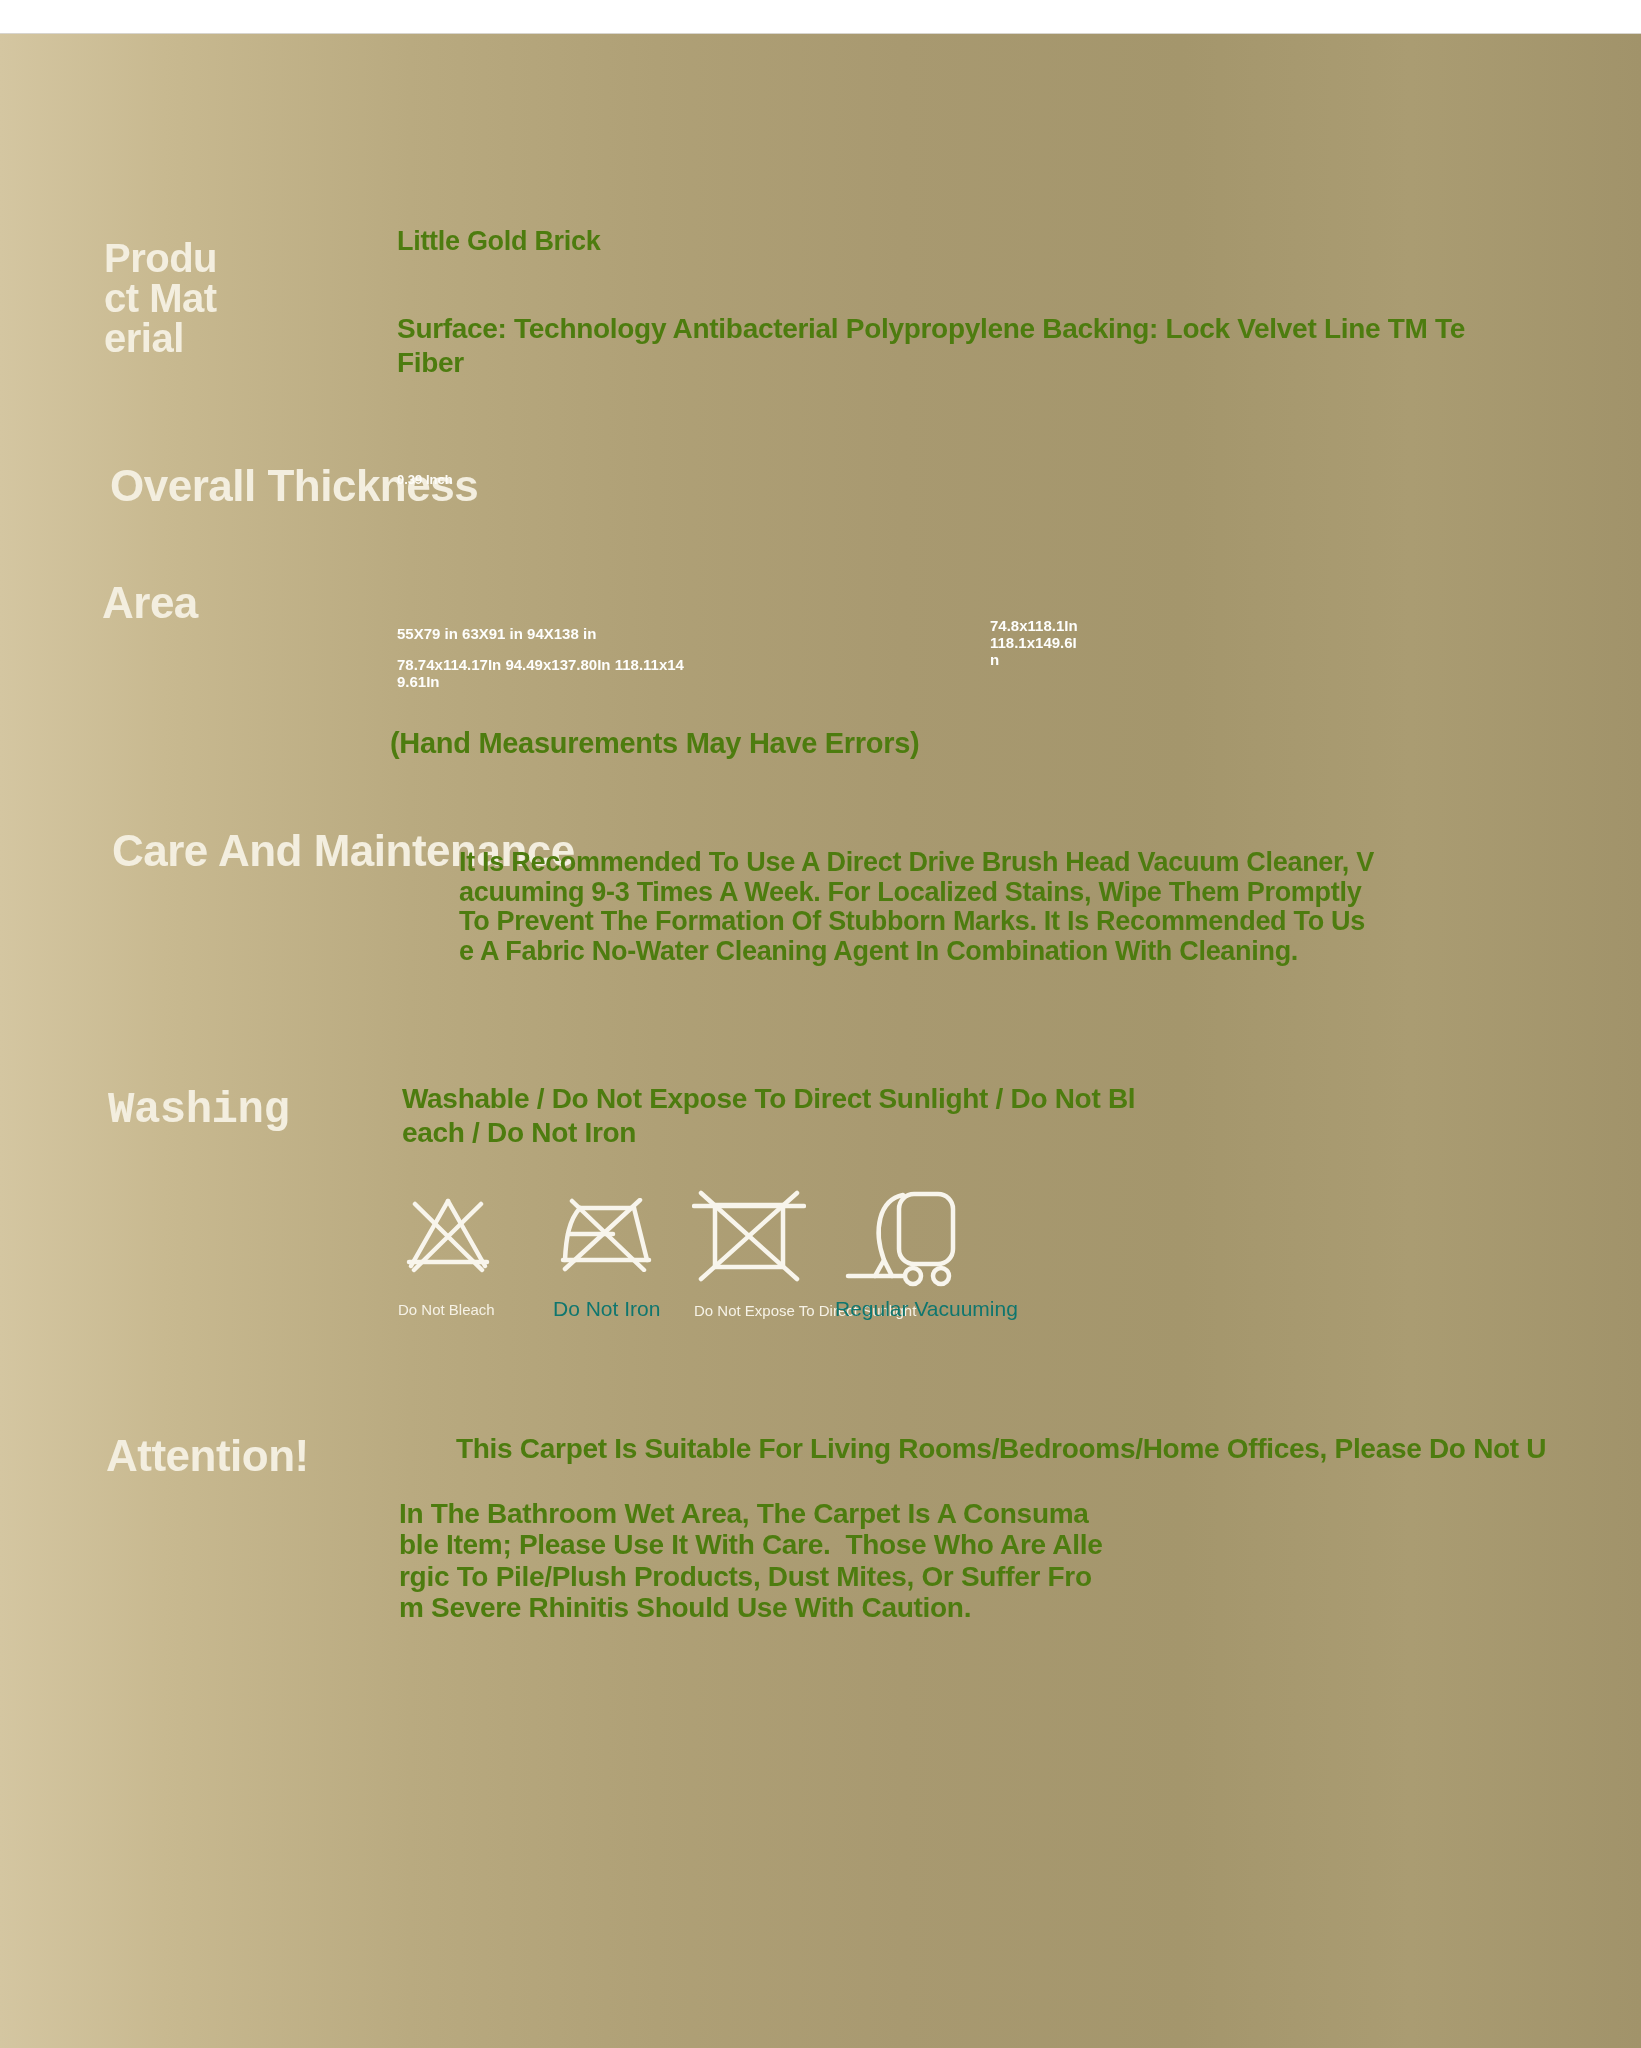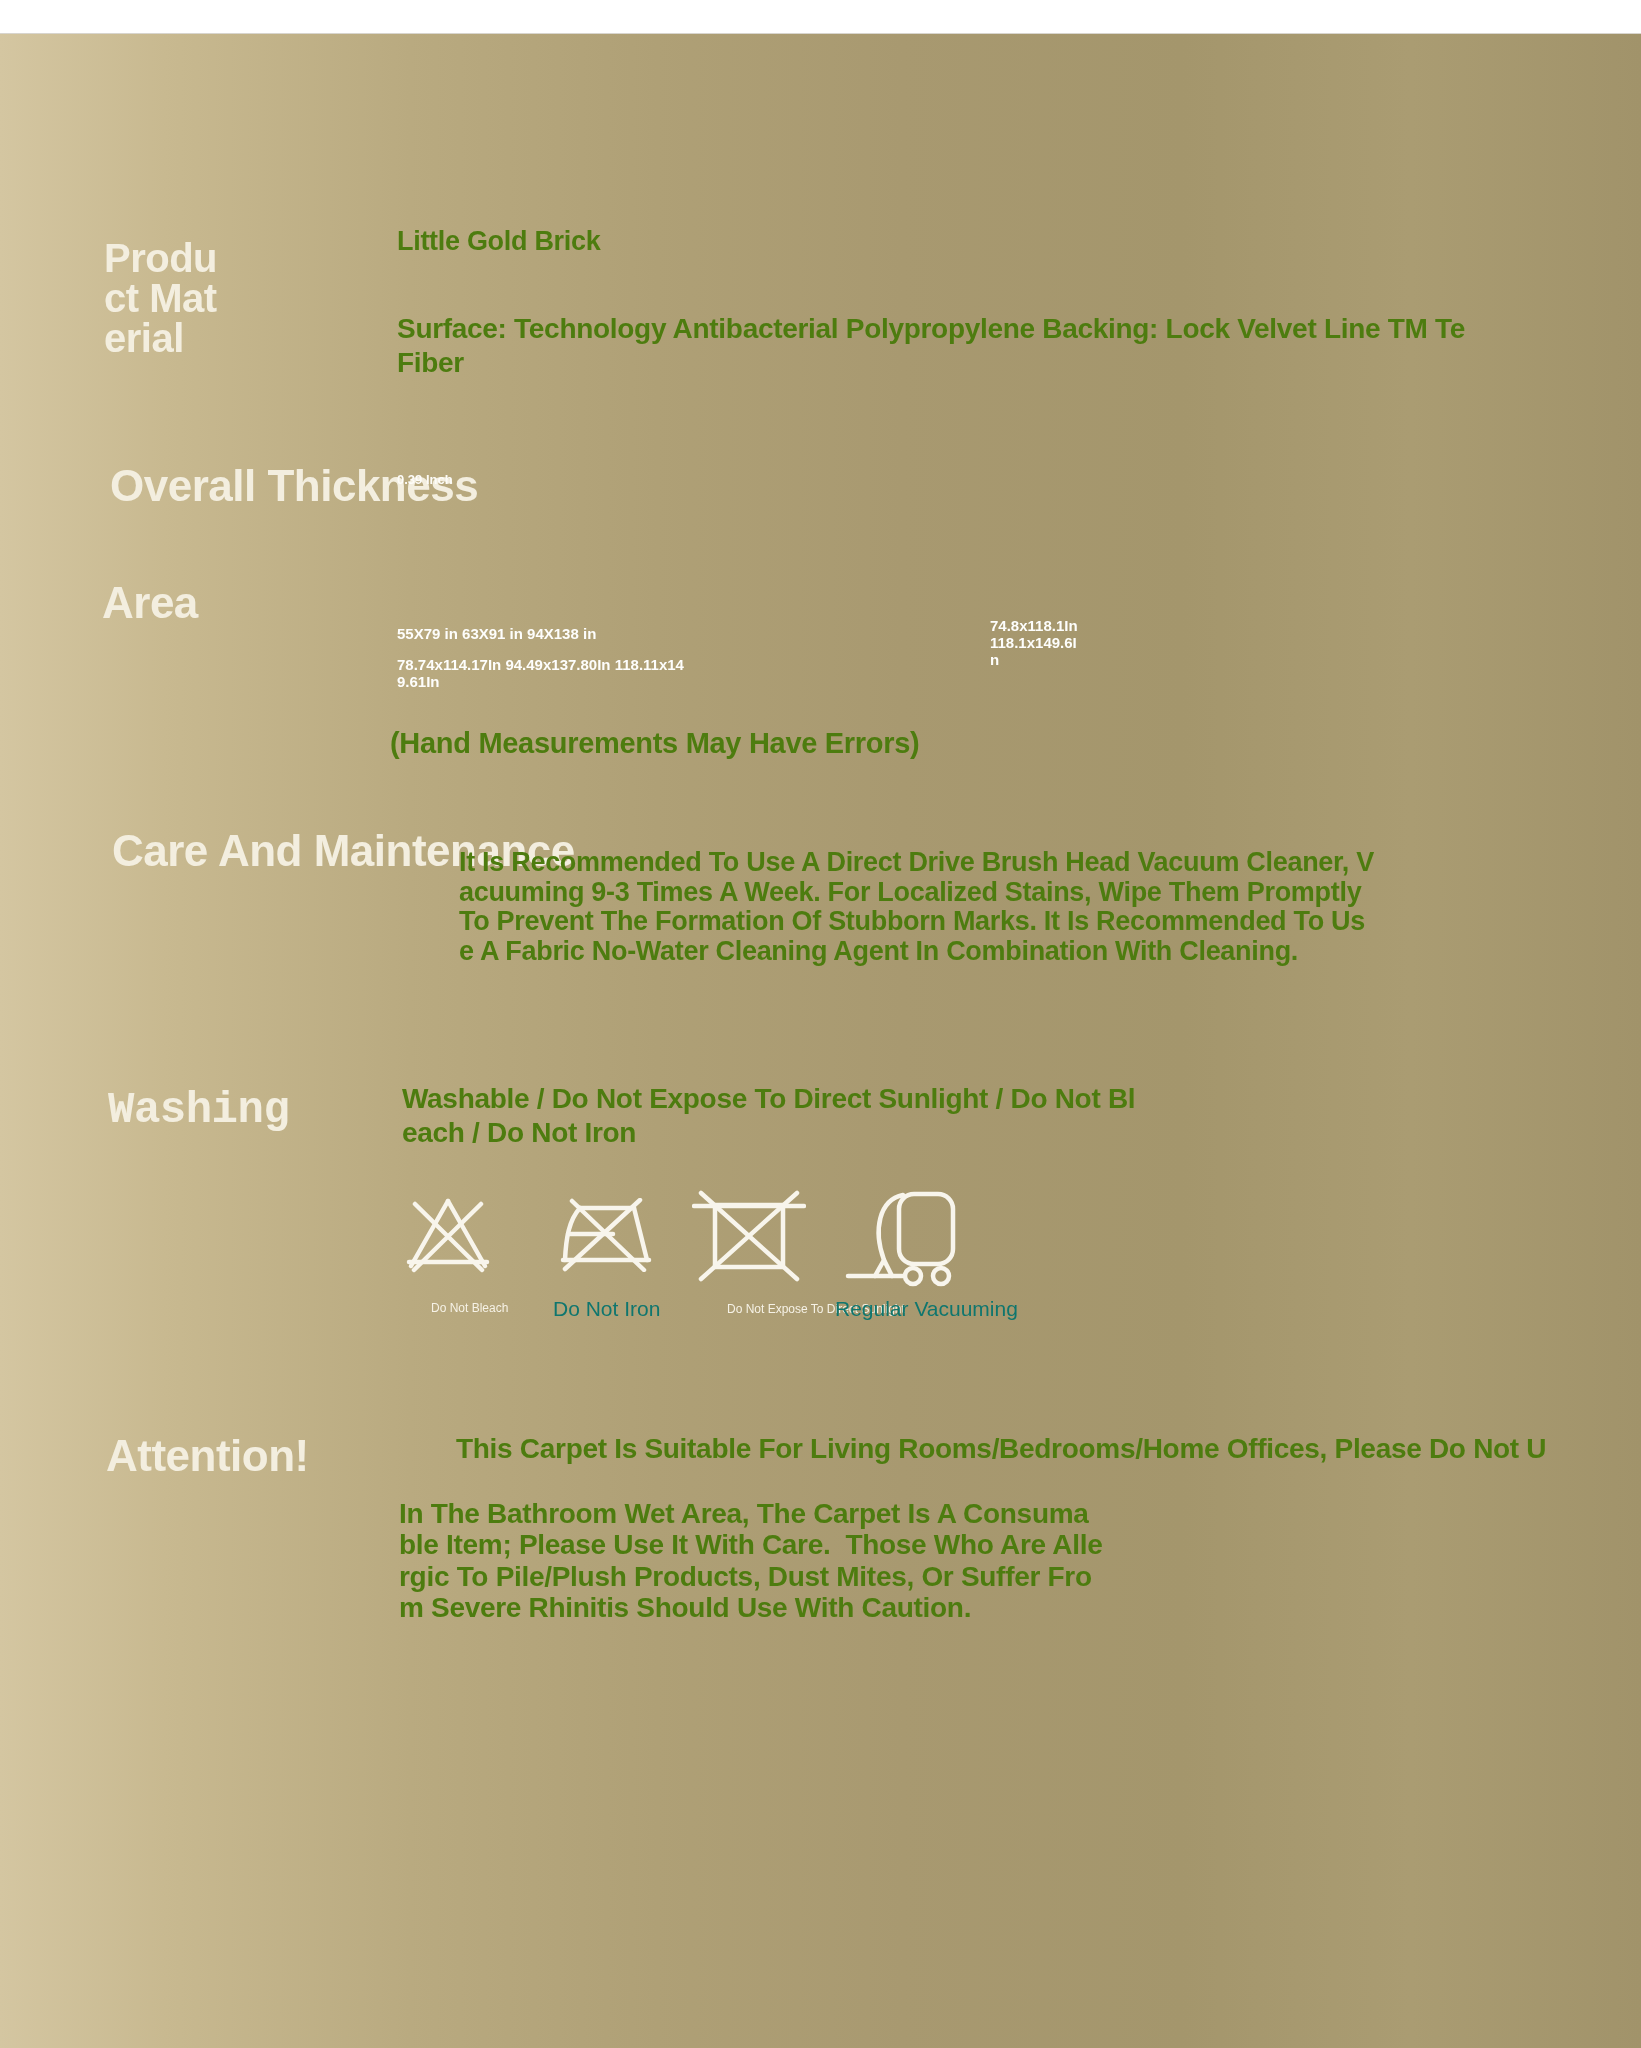--- a/index.html
+++ b/index.html
@@ -15,21 +15,21 @@
   .h-pm{font-size:40px;width:132px;line-height:40px;word-break:break-all;}
   .body-txt{color:#4d7c0f;font-weight:bold;letter-spacing:-0.3px;}
   .b28{font-size:28px;line-height:34px;}
   .nowrap{white-space:nowrap;}
   .small-size{font-size:15px;line-height:17px;color:#fefefc;font-weight:bold;}
   .brk{word-break:break-all;white-space:pre-wrap;}
   .tiny{font-size:13px;color:#fdfcf8;font-weight:bold;}
   .care-p{font-size:27px;line-height:29.5px;width:920px;}
   .wash-p{font-size:28px;line-height:34px;width:740px;}
   .att-p{font-size:28px;line-height:31.4px;width:706px;}
-  .icon-label-sm{font-size:12px;color:#f6f2e6;letter-spacing:0;margin-left:33px;}
+  .icon-label-sm{font-size:15px;color:#f6f2e6;letter-spacing:0;}
   .icon-label-md{font-size:21px;color:#0f766e;letter-spacing:0;}
   .icon-svg{stroke:#f8f5ec;stroke-width:4.5;fill:none;stroke-linecap:round;stroke-linejoin:round;}
 </style>
 </head>
 <body>
 
 <div class="abs top-bar"></div>
 
 <div class="abs h h-pm" style="left:104px;top:238px;">Product Material</div>
 

